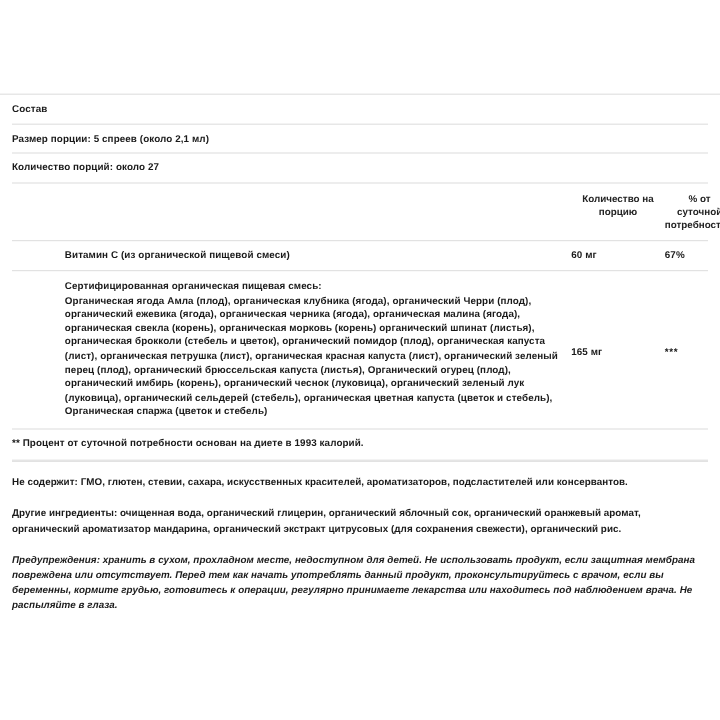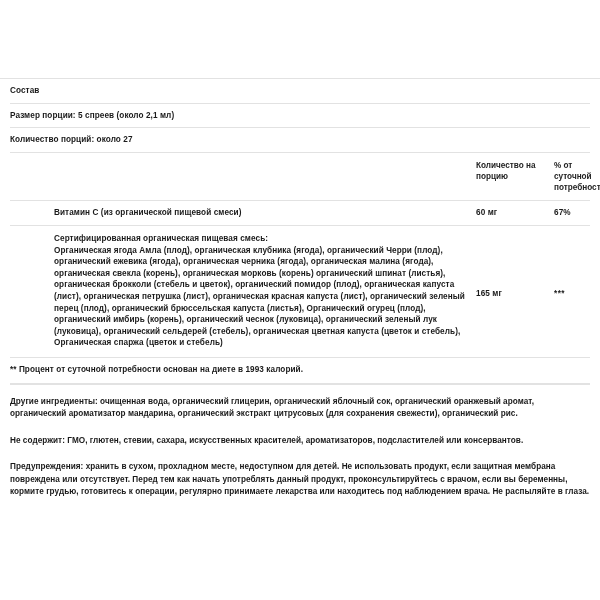--- a/index.html
+++ b/index.html
@@ -76,21 +76,21 @@
     line-height: 11.2px;
     font-weight: bold;
     color: #232323;
   }
 
   .simple-row {
     padding: 6px 10px;
     box-sizing: border-box;
   }
 
-  .header-row { padding-top: 7px; padding-bottom: 7px; }
+  .header-row { padding-top: 7px; padding-bottom: 7px; text-align: center; }
 
   .ingredients-row { padding-top: 7px; padding-bottom: 8px; justify-content: flex-end; }
   .ingredients-row .col-amt,
   .ingredients-row .col-dv {
     align-self: flex-start;
     padding-top: 55px;
   }
 
   .foot-block {
     padding: 6px 10px 7px 10px;
@@ -102,21 +102,21 @@
     box-sizing: border-box;
     width: 600px;
   }
   .para {
     font-size: 8.2px;
     line-height: 12.6px;
     font-weight: bold;
     margin: 0 0 14px 0;
     letter-spacing: 0.005em;
   }
-  .para:last-child { margin-bottom: 0; }
+  .para:last-child { margin-bottom: 0; font-style: italic; }
 
   .dv-stars { letter-spacing: 0.5px; }
 </style>
 </head>
 <body>
 
 <div class="page">
   <div class="label">
 
     <div class="rule"></div>
@@ -167,19 +167,19 @@
     <div class="foot-block">
       <div class="t">** Процент от суточной потребности основан на диете в 1993 калорий.</div>
     </div>
 
     <div class="rule inset"></div>
 
 
     <div class="rule inset"></div>
 
     <div class="para-block">
+      <p class="para">Не содержит: ГМО, глютен, стевии, сахара, искусственных красителей, ароматизаторов, подсластителей или консервантов.</p>
       <p class="para">Другие ингредиенты: очищенная вода, органический глицерин, органический яблочный сок, органический оранжевый аромат, органический ароматизатор мандарина, органический экстракт цитрусовых (для сохранения свежести), органический рис.</p>
-      <p class="para">Не содержит: ГМО, глютен, стевии, сахара, искусственных красителей, ароматизаторов, подсластителей или консервантов.</p>
       <p class="para">Предупреждения: хранить в сухом, прохладном месте, недоступном для детей. Не использовать продукт, если защитная мембрана повреждена или отсутствует. Перед тем как начать употреблять данный продукт, проконсультируйтесь с врачом, если вы беременны, кормите грудью, готовитесь к операции, регулярно принимаете лекарства или находитесь под наблюдением врача. Не распыляйте в глаза.</p>
     </div>
 
   </div>
 </div>
 
 </body></html>

